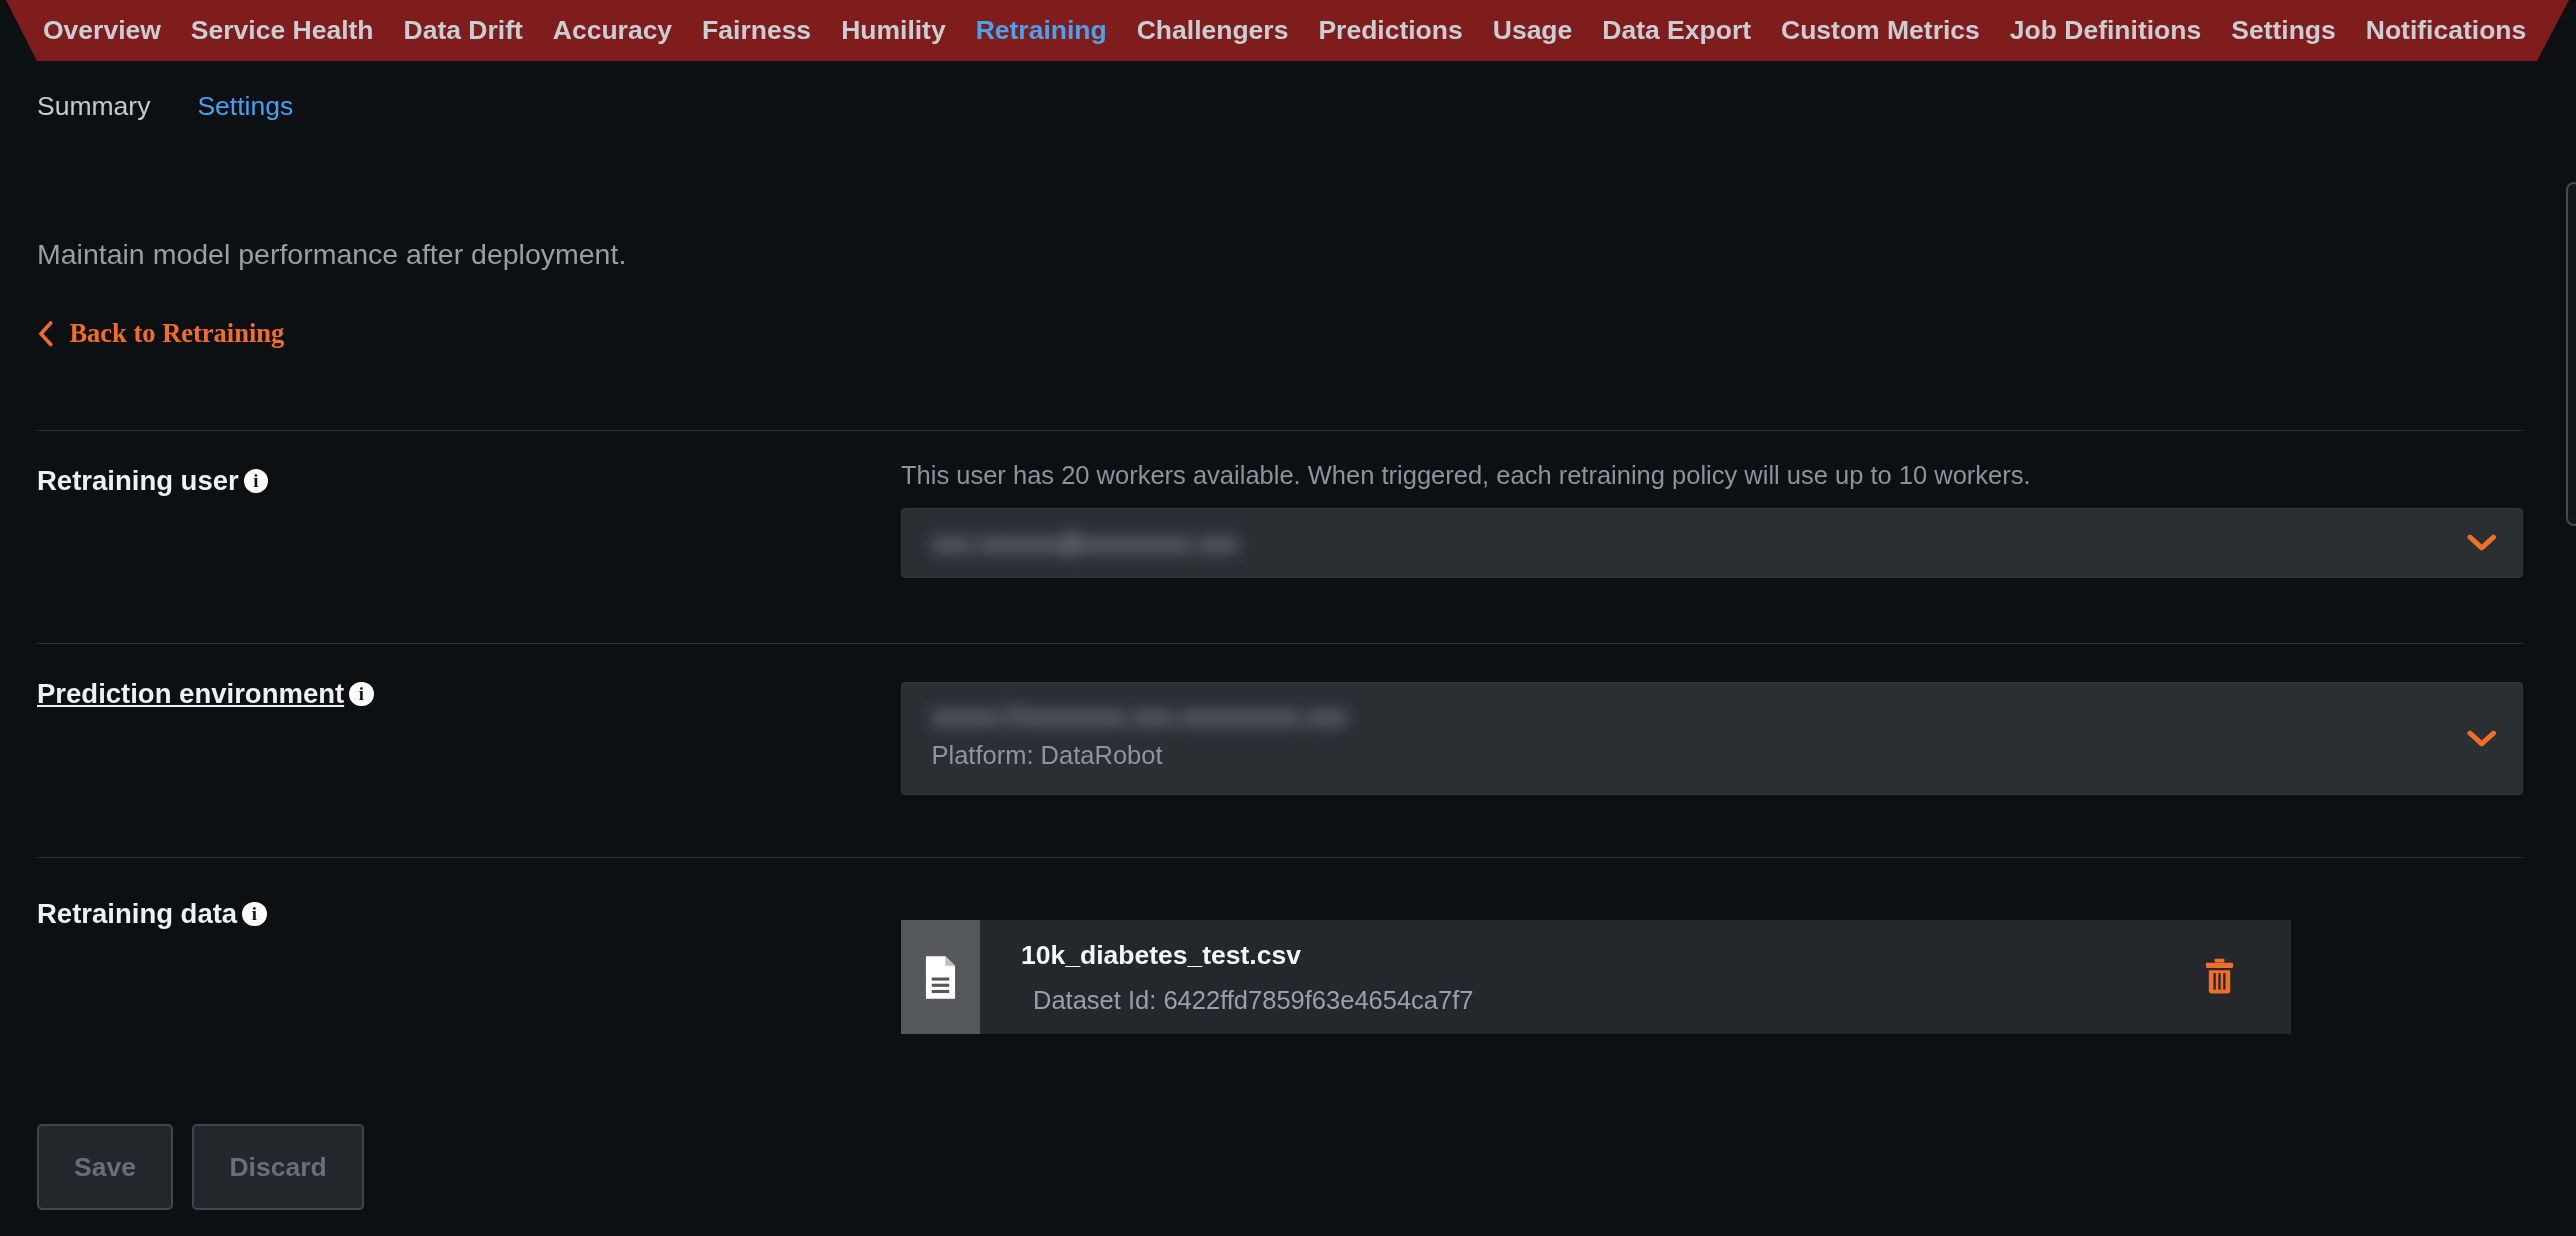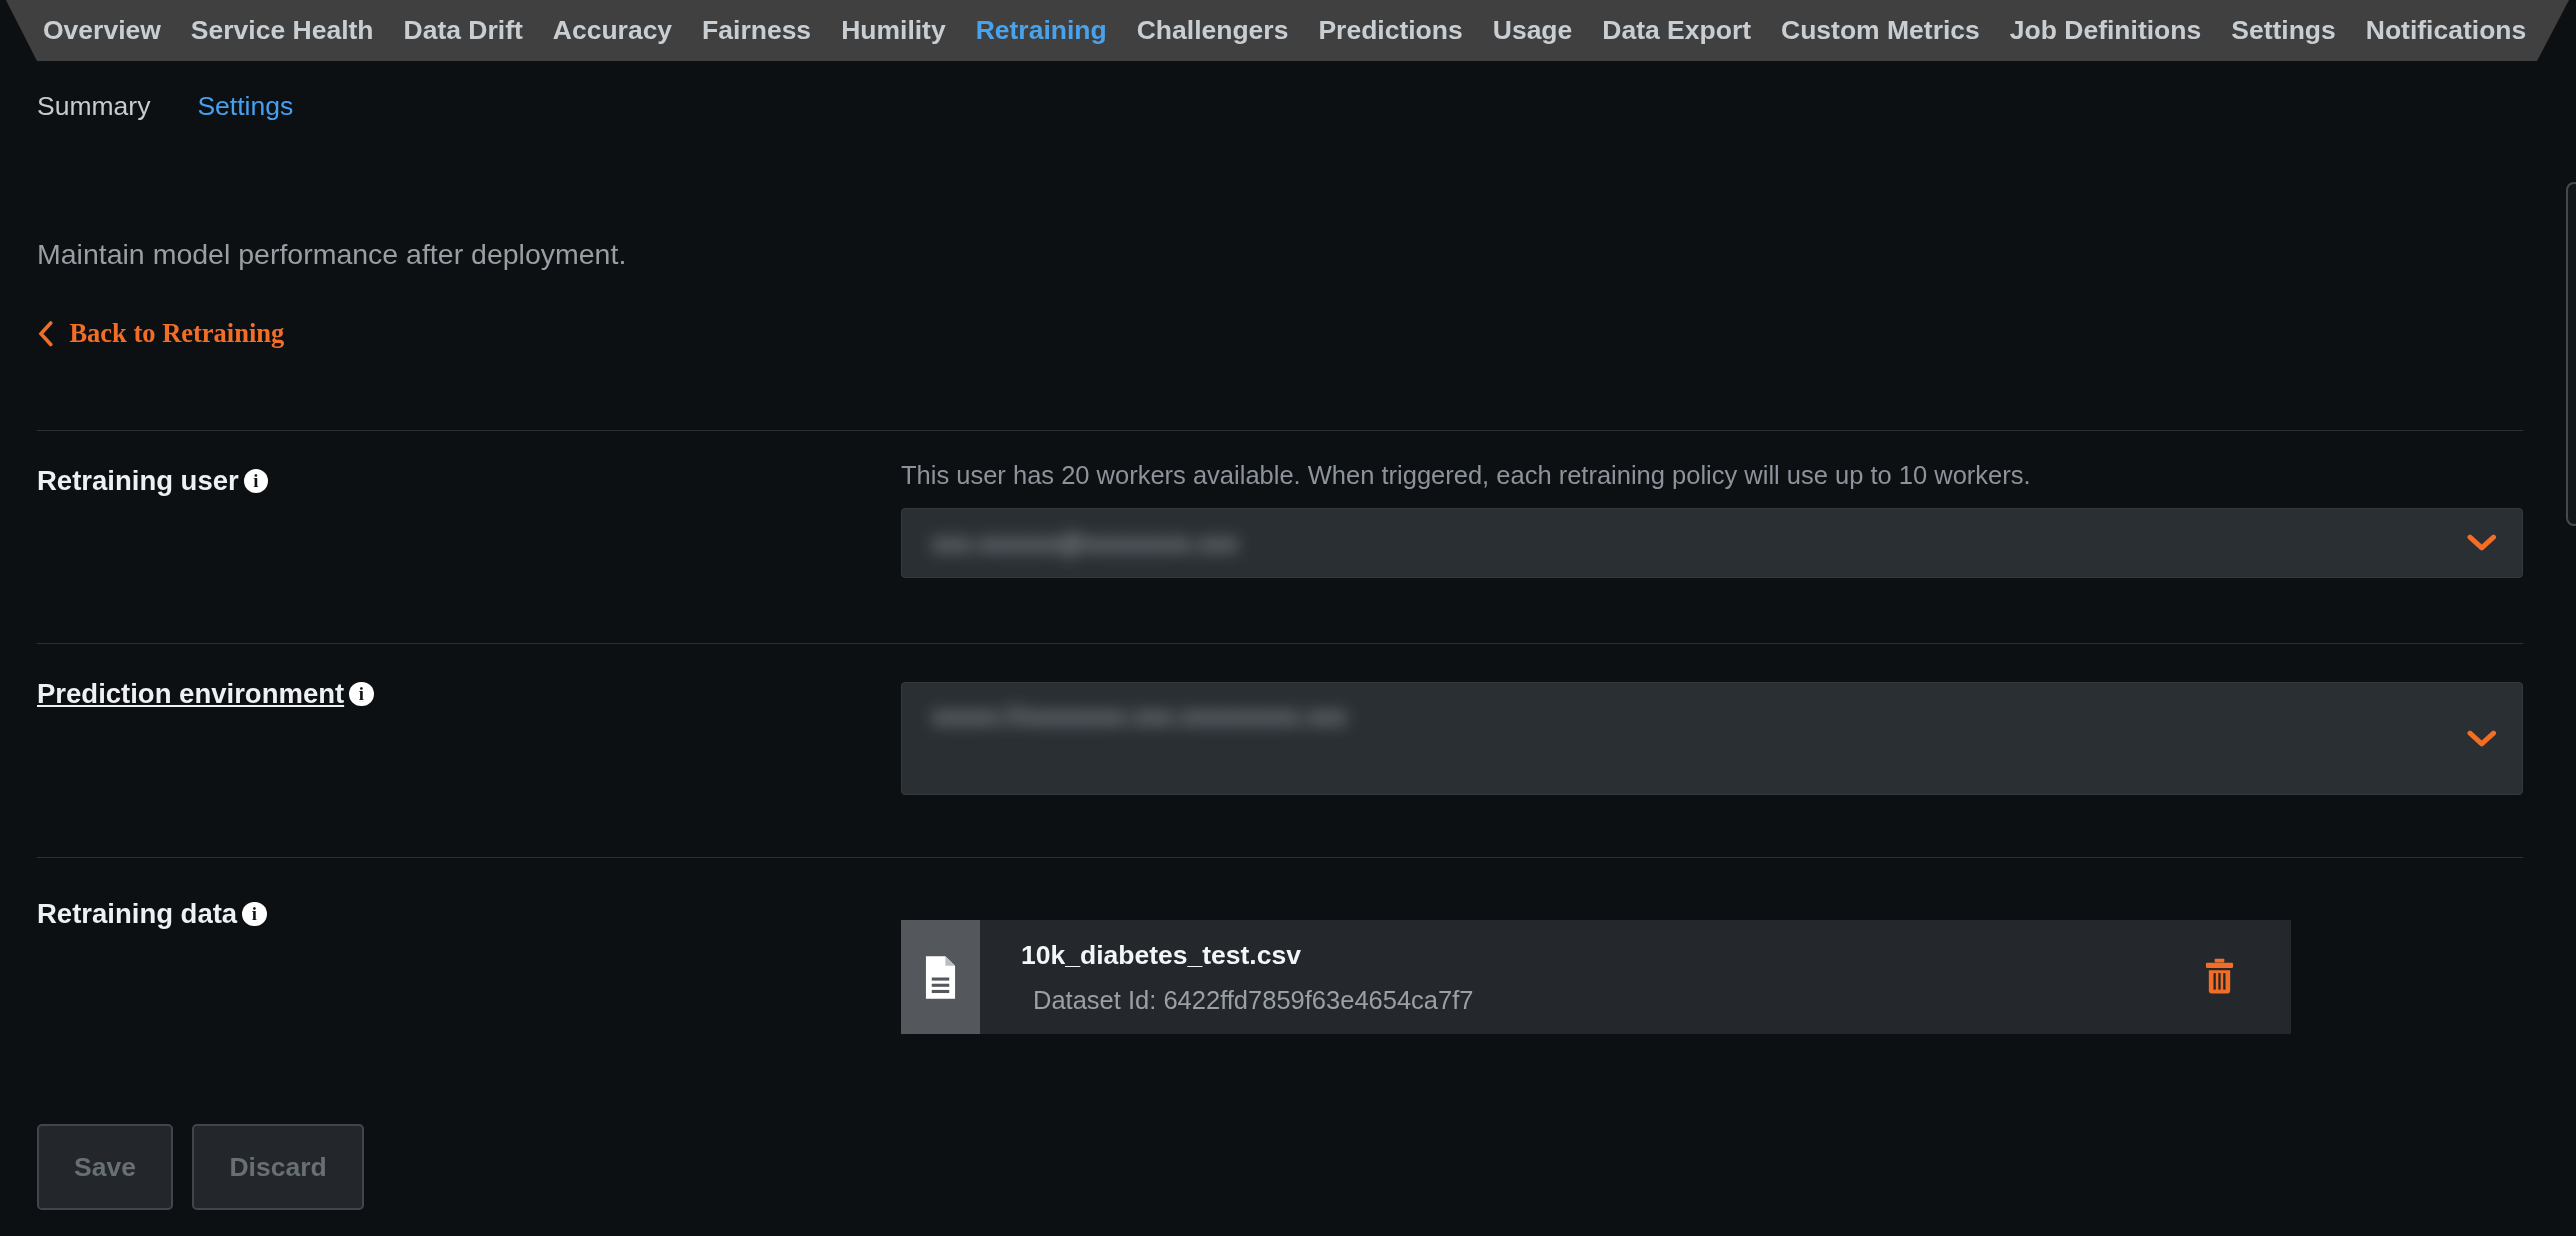--- a/index.html
+++ b/index.html
@@ -8,21 +8,21 @@
     background:#0d1013;
     font-family:"Liberation Sans", sans-serif;
     overflow:hidden;
     position:relative;
   }
   .root { position:absolute; inset:0; }
 
   
   .nav {
     position:absolute; top:0; left:0; width:2576px; height:61px;
-    background:#404040;
+    background:#7f1d1d;
     clip-path:polygon(5.9px 0, 2569px 0, 2537px 61px, 37px 61px);
     display:flex; align-items:center;
     gap:30px; padding-left:43px;
   }
   .nav-tab {
     font-size:26.5px; font-weight:bold; color:#c9ced3;
     white-space:nowrap; cursor:pointer;
   }
   .nav-tab.active { color:#4ba2ec; }
 
@@ -172,20 +172,21 @@
     </span>
   </div>
 
   <div class="divider" style="top:643px;"></div>
   <div class="field-label" style="top:678px;text-decoration:underline;">
     <span>Prediction environment</span>
     <span class="info-icon">i</span>
   </div>
   <div class="select-box select-env">
     <span class="redacted">xxxxx://xxxxxxxx.xxx.xxxxxxxxx.xxx</span>
+    <div class="platform-line">Platform: DataRobot</div>
     <span class="chevron">
       <svg width="29.5" height="17.7" viewBox="0 0 30 18">
           <path d="M3 3 L15 14 L27 3" fill="none" stroke="#f26e26" stroke-width="5" stroke-linecap="round" stroke-linejoin="round"></path>
         </svg>
     </span>
   </div>
 
   <div class="divider" style="top:857px;"></div>
   <div class="field-label" style="top:898px;">
     <span>Retraining data</span>

